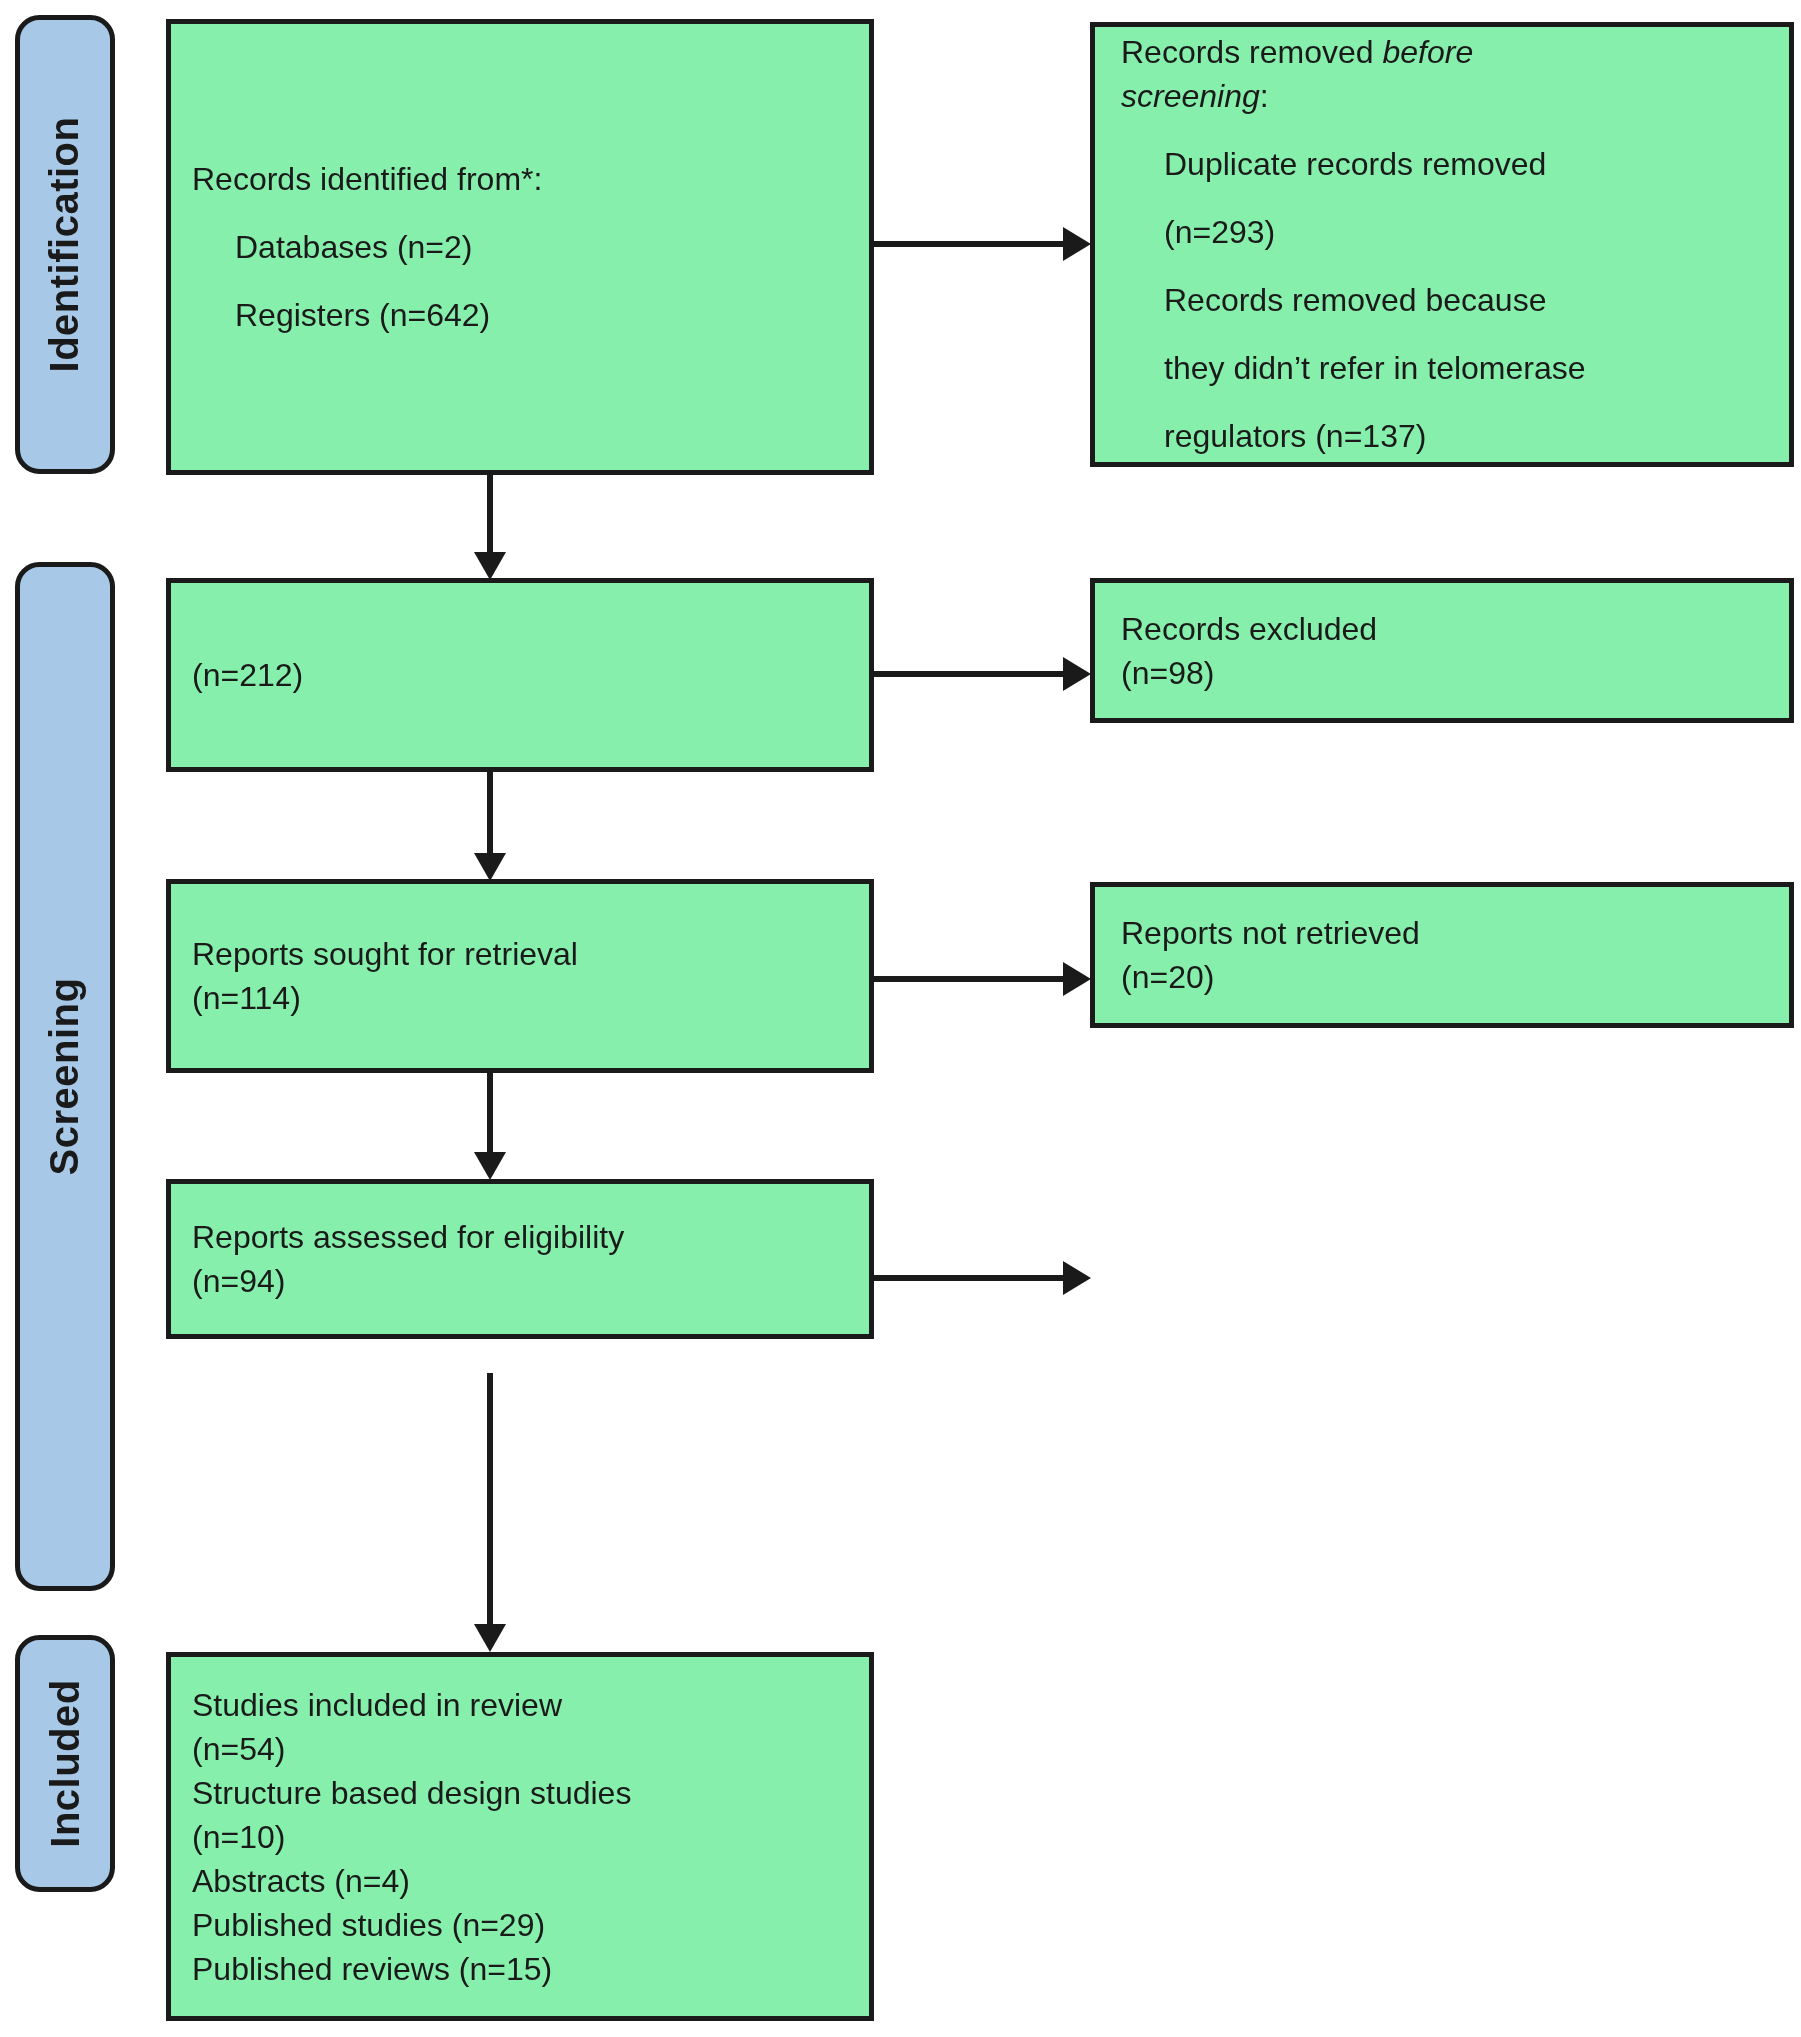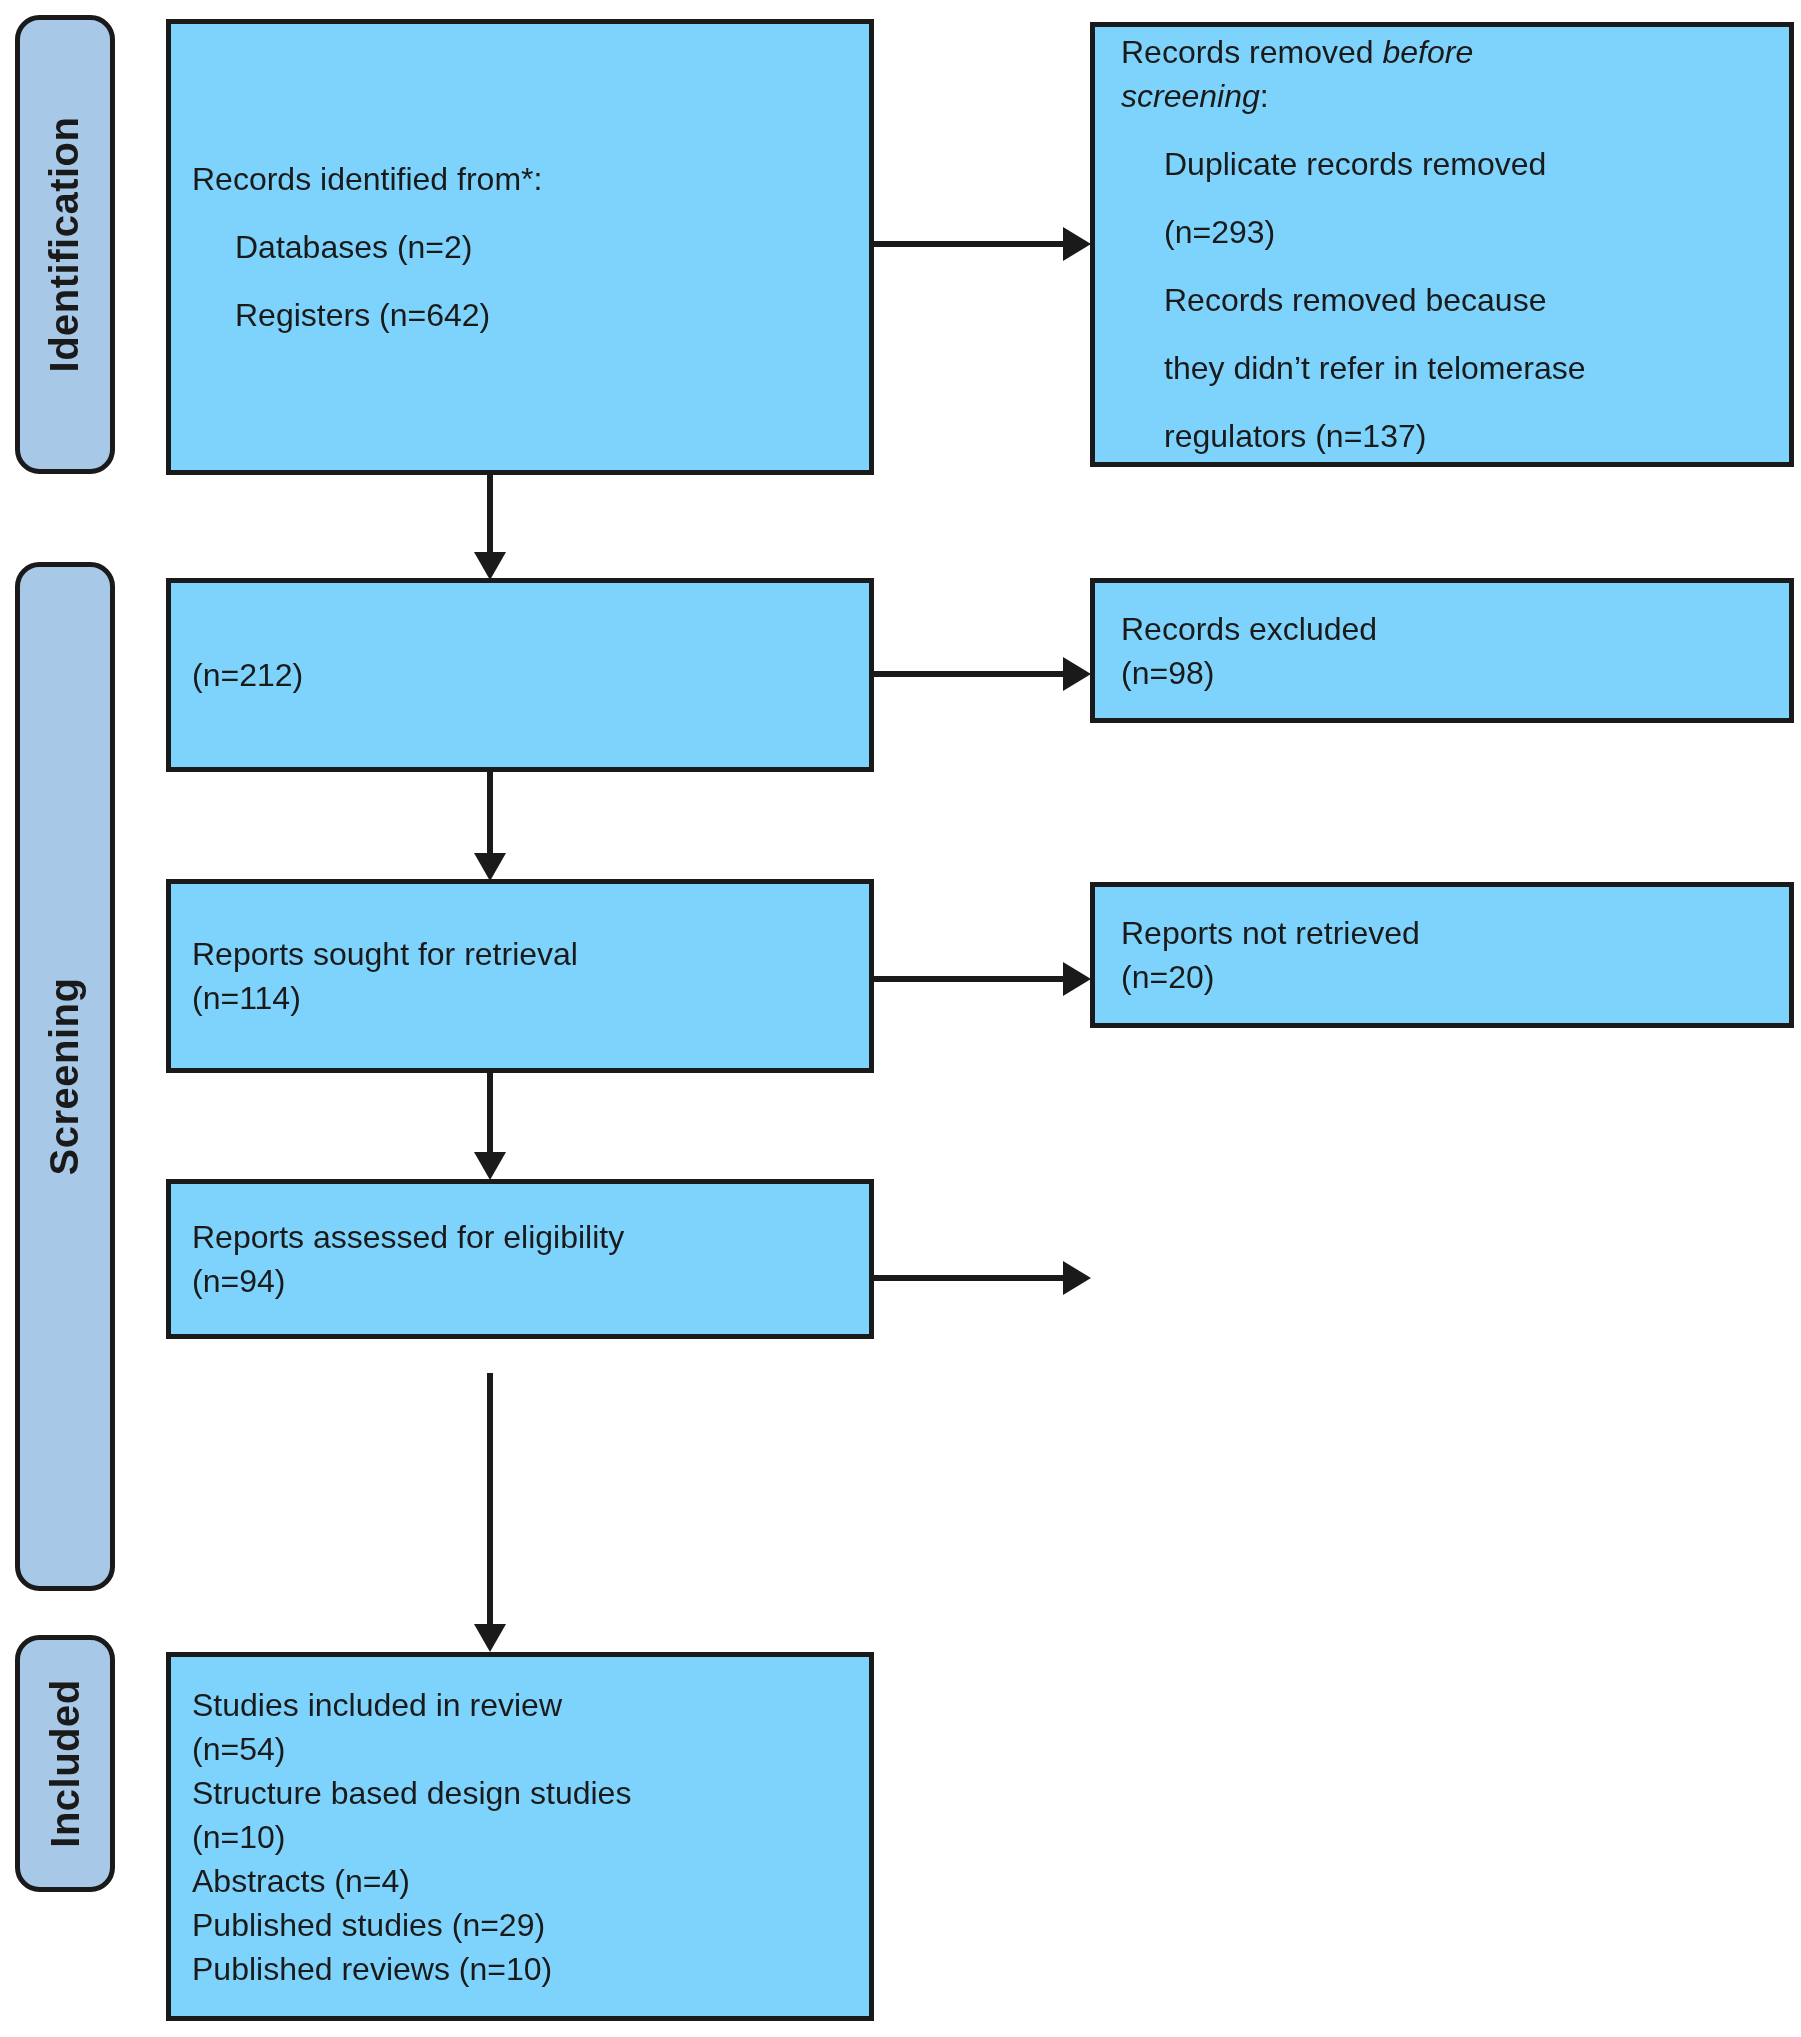--- a/index.html
+++ b/index.html
@@ -38,21 +38,21 @@
     letter-spacing: 0.5px;
   }
   #stage-identification { top: 15px;   height: 459px; }
   #stage-screening      { top: 562px;  height: 1029px; }
   #stage-included       { top: 1635px; height: 257px; }
 
   
   .fbox {
     position: absolute;
     box-sizing: border-box;
-    background: #7dd3fc;
+    background: #86efac;
     border: 5.6px solid var(--line-color, #1a1a1a);
     display: flex;
     flex-direction: column;
     justify-content: center;
     font-size: 32px;
     padding-right: 15px;
   }
   .fbox .line {
     line-height: 44px;
     white-space: nowrap;
@@ -163,21 +163,21 @@
       <div class="line"><span>Reports assessed for eligibility</span></div>
       <div class="line"><span>(n=94)</span></div>
     </div>
   <div class="fbox col-left" id="box-included-studies">
       <div class="line"><span>Studies included in review</span></div>
       <div class="line"><span>(n=54)</span></div>
       <div class="line"><span>Structure based design studies</span></div>
       <div class="line"><span>(n=10)</span></div>
       <div class="line"><span>Abstracts (n=4)</span></div>
       <div class="line"><span>Published studies (n=29)</span></div>
-      <div class="line"><span>Published reviews (n=10)</span></div>
+      <div class="line"><span>Published reviews (n=15)</span></div>
     </div>
 
   <div class="fbox col-right" id="box-removed-before">
       <div class="line"><span>Records removed </span><i>before</i></div>
       <div class="line"><i>screening</i><span>:</span></div>
       <div class="line indent"><span>Duplicate records removed</span></div>
       <div class="line indent"><span>(n=293)</span></div>
       <div class="line indent"><span>Records removed because</span></div>
       <div class="line indent"><span>they didn’t refer in telomerase</span></div>
       <div class="line indent"><span>regulators (n=137)</span></div>

